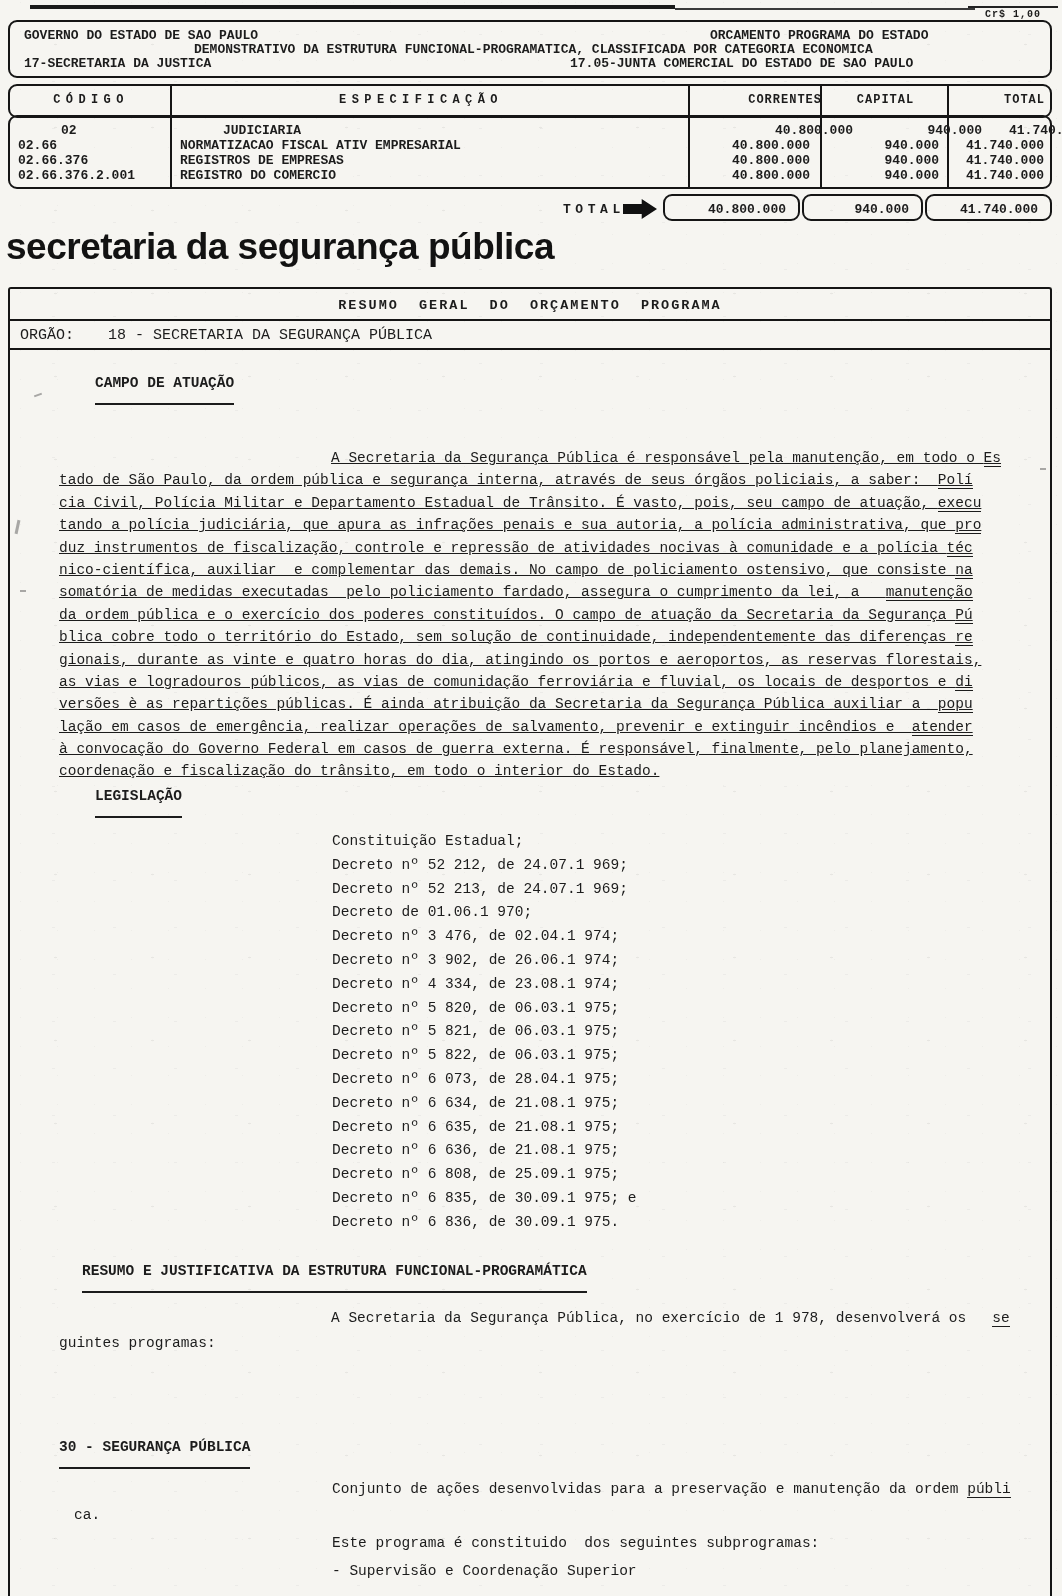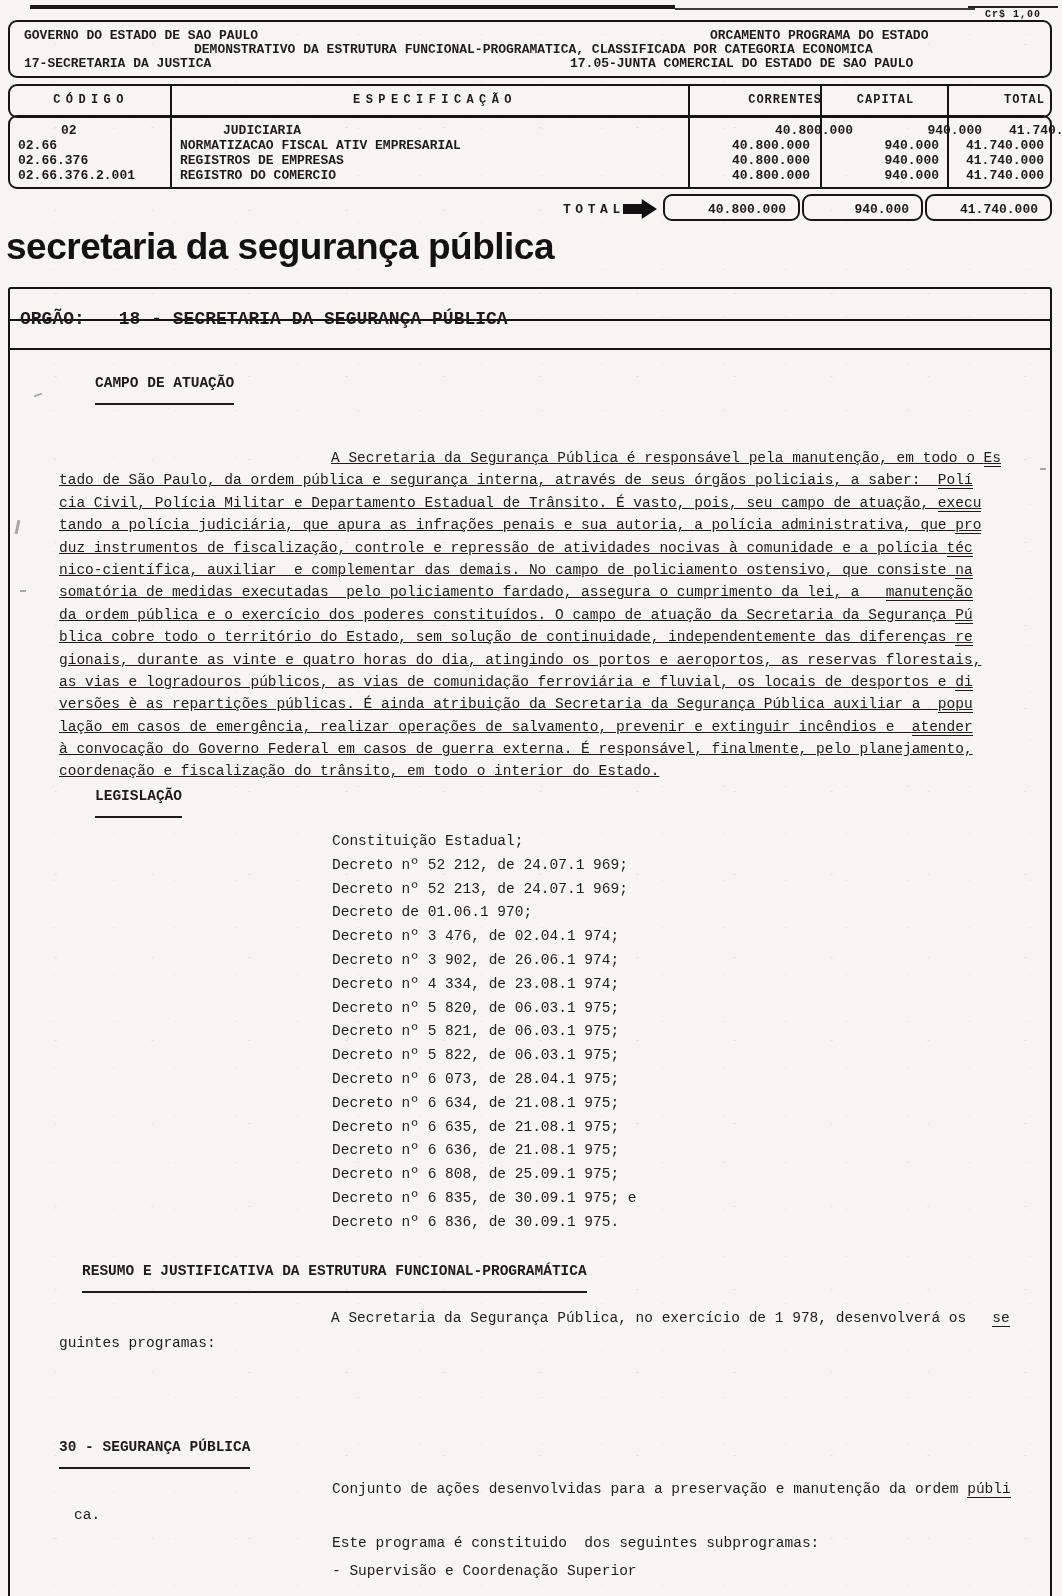--- a/index.html
+++ b/index.html
@@ -21,21 +21,21 @@
   
   .hdrbox{position:absolute;left:8px;top:20px;width:1040px;height:54px;border:2px solid #151515;border-radius:9px;}
   .hdrbox div{position:absolute;font-size:13px;font-weight:bold;white-space:nowrap;}
   .h1l{left:14px;top:6px;}  .h1r{left:700px;top:6px;}
   .h2{left:184px;top:20px;} .h3l{left:14px;top:34px;} .h3r{left:560px;top:34px;}
 
   
   .thead{position:absolute;left:8px;top:84px;width:1040px;height:30px;border:2px solid #151515;border-radius:9px;}
   .thead .cell{position:absolute;top:7px;font-size:12px;font-weight:bold;white-space:nowrap;}
   .c-codigo{left:0;width:162px;text-align:center;letter-spacing:0.45em;}
-  .c-espec{left:166px;width:518px;text-align:center;letter-spacing:0.45em;}
+  .c-espec{left:152px;width:518px;text-align:center;letter-spacing:0.45em;}
   .c-cor{left:680px;width:132px;text-align:right;padding-right:10px;letter-spacing:1px;}
   .c-cap{left:812px;width:127px;text-align:center;letter-spacing:1px;}
   .c-tot{left:939px;width:96px;text-align:right;letter-spacing:1px;}
   .vline{position:absolute;top:0;bottom:0;width:2px;background:#151515;}
   .v1{left:160px;} .v2{left:678px;} .v3{left:810px;} .v4{left:937px;}
 
   
   .tbody{position:absolute;left:8px;top:115px;width:1040px;height:70px;border:2px solid #151515;border-radius:9px;}
   .trow{position:absolute;left:0;width:100%;height:15px;font-size:13px;font-weight:bold;white-space:nowrap;}
   .trow .code{position:absolute;left:8px;}
@@ -56,21 +56,21 @@
   
   .bigtitle{position:absolute;left:6px;top:226px;margin:0;font-family:"Liberation Sans", sans-serif;
             font-weight:bold;font-size:37px;letter-spacing:-0.5px;color:#121212;}
 
   
   .frame{position:absolute;left:8px;top:287px;width:1040px;height:1309px;
          border:2px solid #151515;border-bottom:none;border-radius:3px 3px 0 0;}
   .rtitle{position:absolute;left:0;top:9px;width:100%;text-align:center;font-size:13.5px;font-weight:bold;letter-spacing:2px;word-spacing:10px;}
   .hline{position:absolute;left:0;width:100%;height:2px;background:#151515;}
   .hl1{top:30px;} .hl2{top:59px;}
-  .orgao{position:absolute;left:10px;top:20px;font-size:18px;font-weight:bold;white-space:nowrap;}
+  .orgao{position:absolute;left:10px;top:38px;font-size:15px;font-weight:normal;white-space:nowrap;}
   .orgao .orgval{margin-left:34px;}
 
   .sechead{position:absolute;font-size:14.5px;font-weight:bold;white-space:nowrap;
            border-bottom:2px solid #1c1c1c;padding-bottom:12px;}
   .campo-h{left:85px;top:86px;}
   .legis-h{left:85px;top:499px;}
   .rj-h{left:72px;top:974px;}
   .p30-h{left:49px;top:1150px;}
 
   .para{position:absolute;left:49px;top:158px;width:952px;font-size:14.5px;}
@@ -168,20 +168,21 @@
 
   <span class="tlabel">TOTAL</span>
   <span class="tarrow"></span>
   <span class="tbox tb1">40.800.000</span>
   <span class="tbox tb2">940.000</span>
   <span class="tbox tb3">41.740.000</span>
 
   <h1 class="bigtitle">secretaria da segurança pública</h1>
 
   <div class="frame">
+    <div class="rtitle">RESUMO  GERAL  DO  ORÇAMENTO  PROGRAMA</div>
     <div class="hline hl1"></div>
     <div class="orgao">
       <span>ORGÃO:</span><span class="orgval">18 - SECRETARIA DA SEGURANÇA PÚBLICA</span>
     </div>
     <div class="hline hl2"></div>
 
     <div class="sechead campo-h">CAMPO DE ATUAÇÃO</div>
 
     <div class="para">
       <div class="pl ind"><span>A Secretaria da Segurança Pública é responsável pela manutenção, em todo o </span><span class="cont">Es</span></div>

